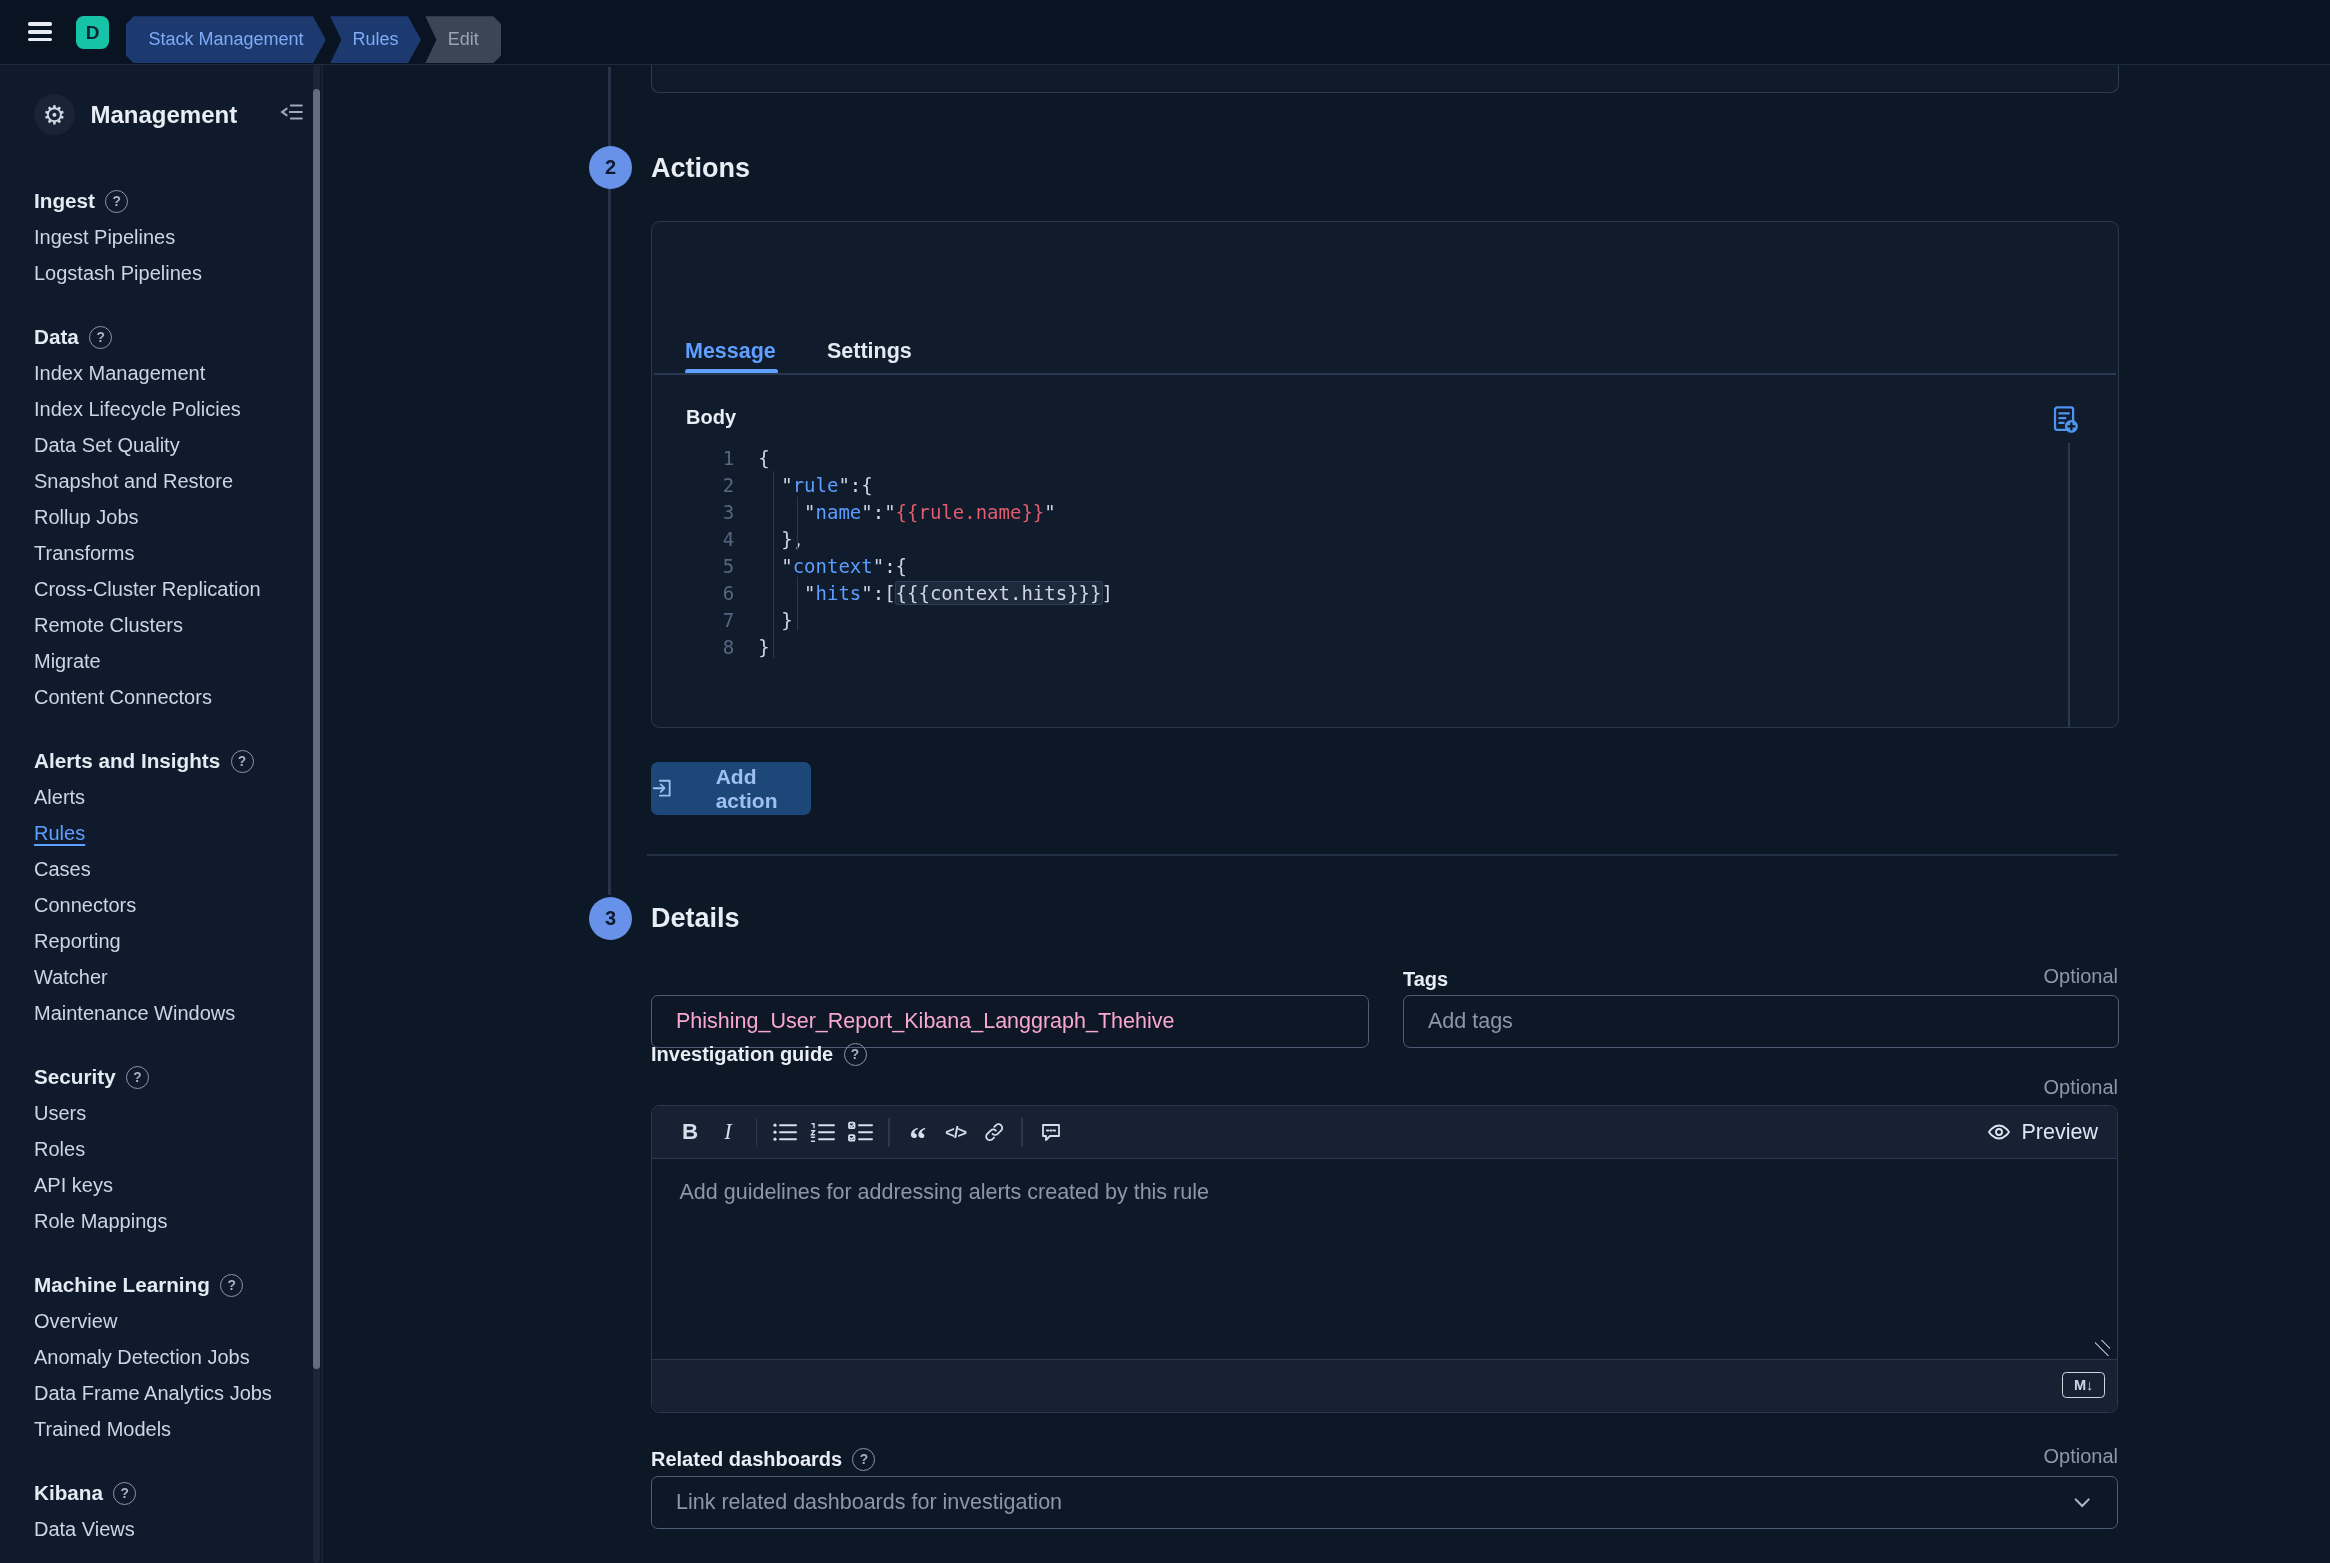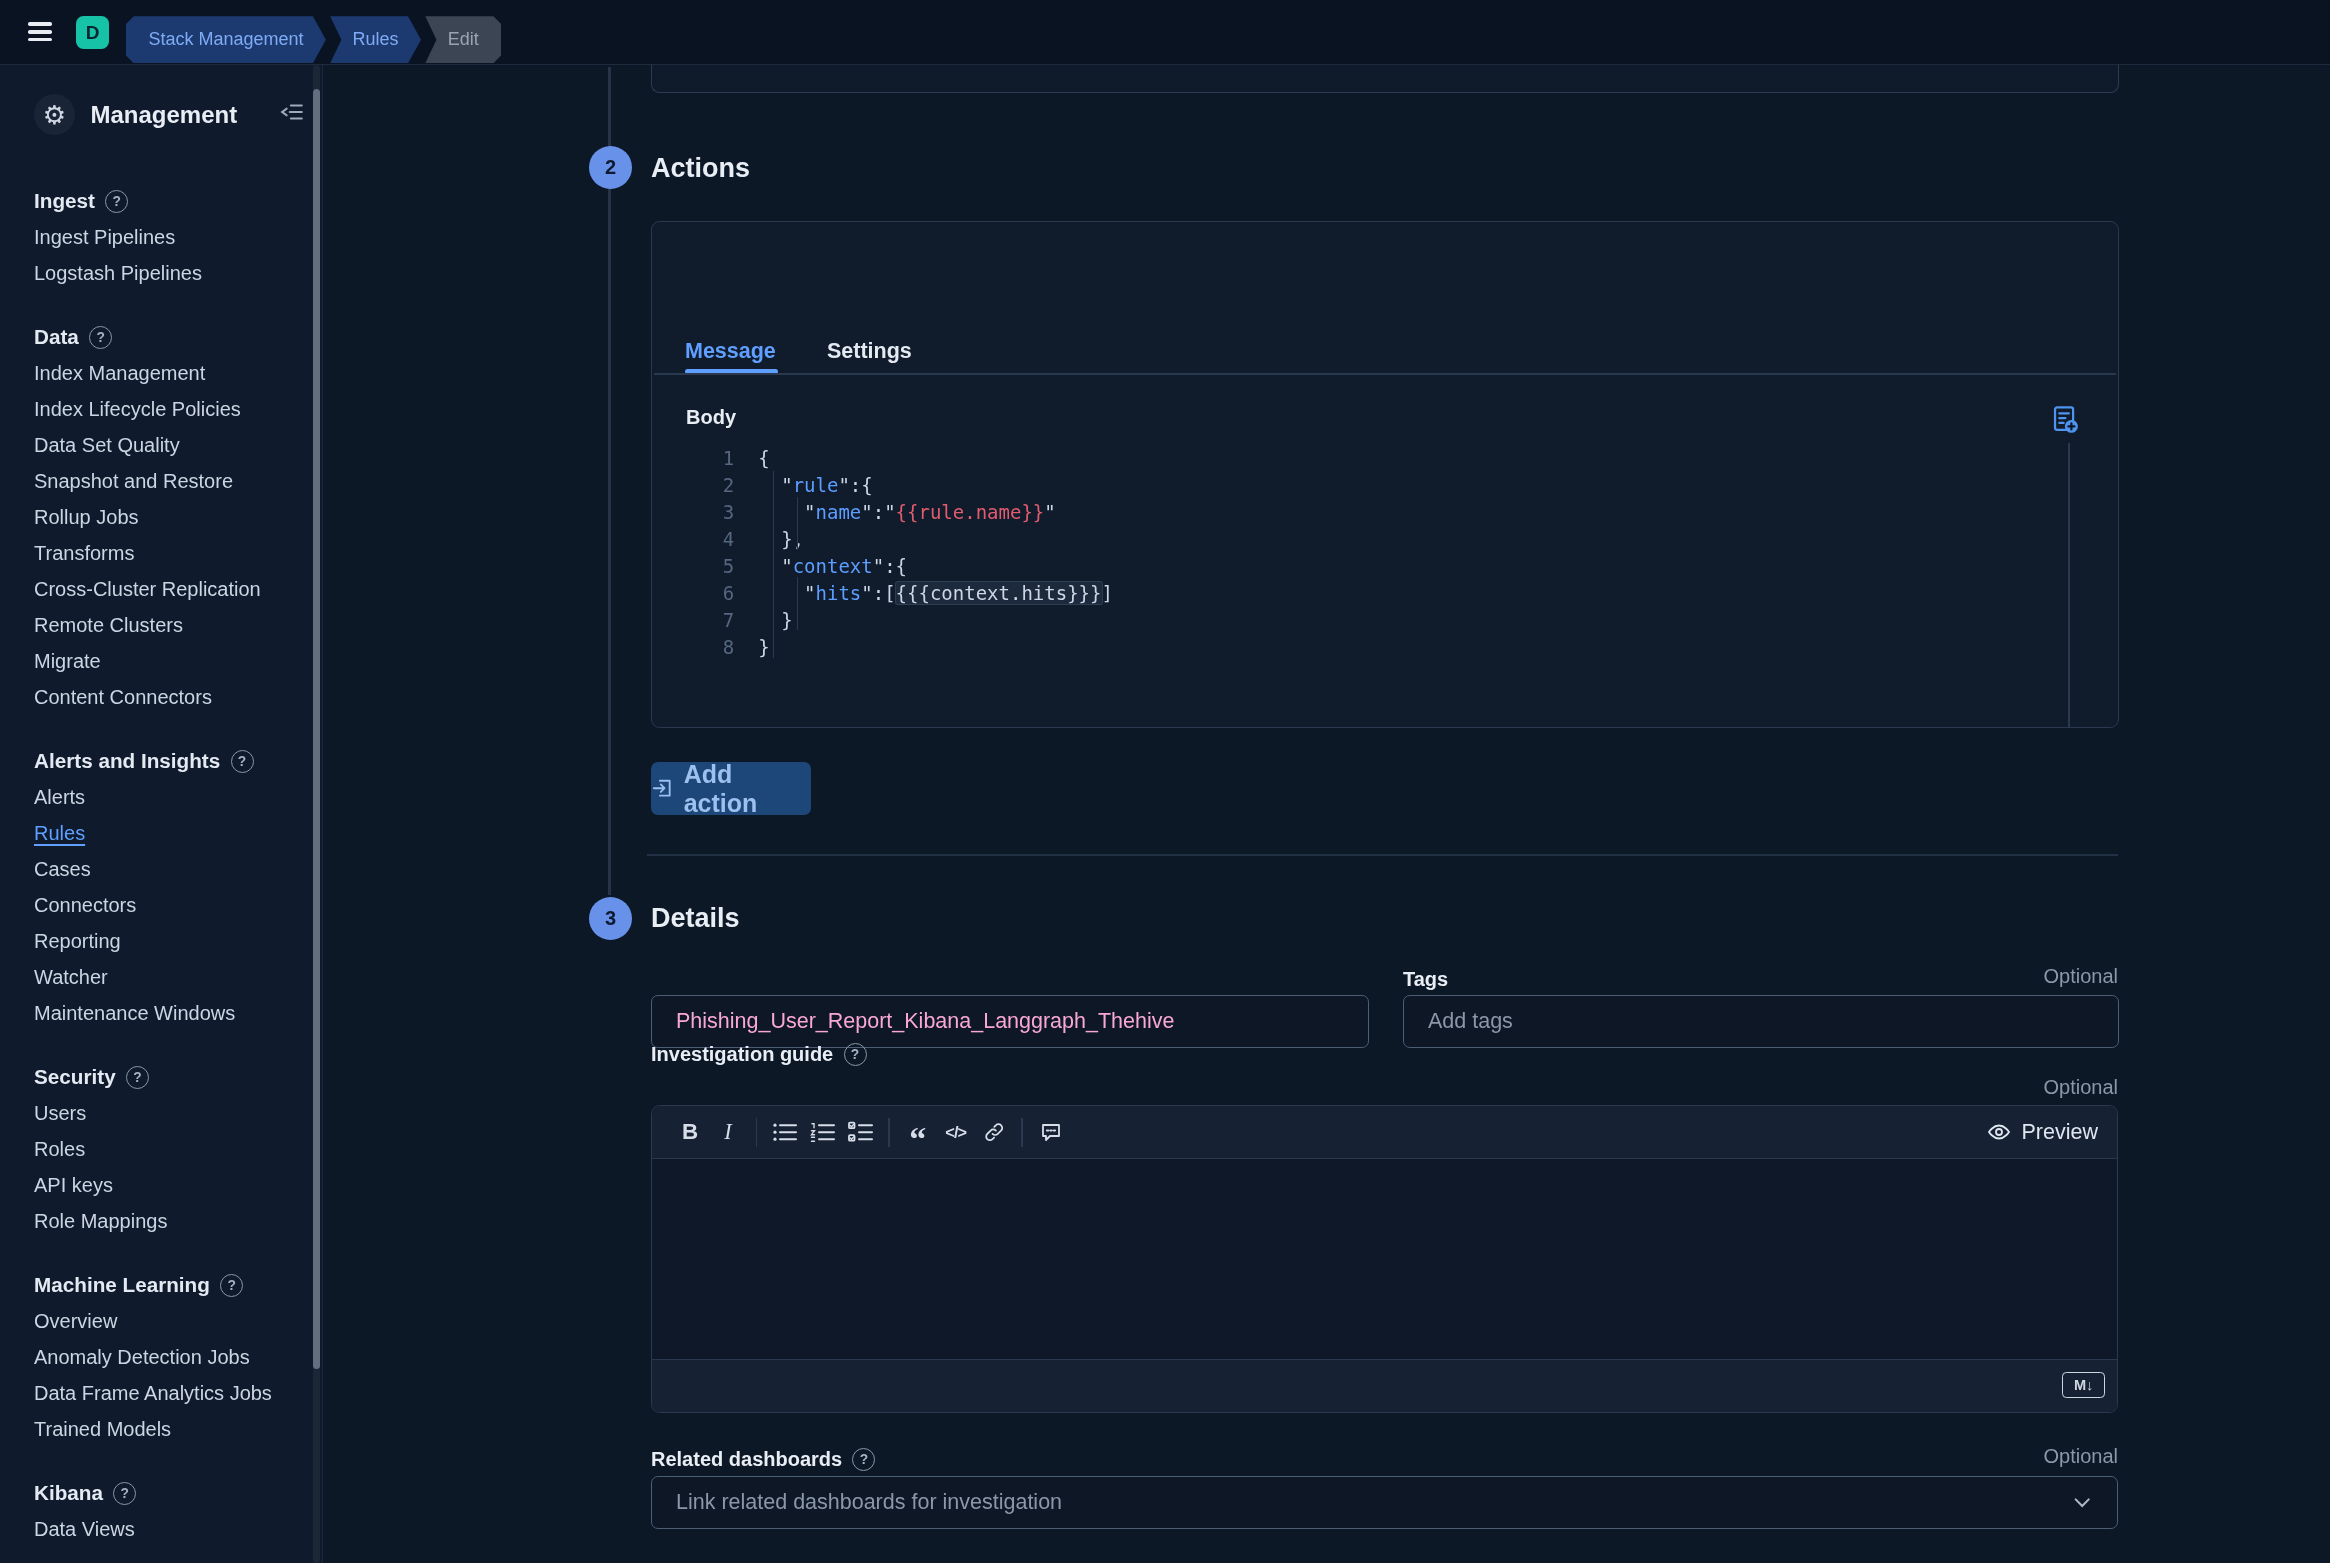--- a/index.html
+++ b/index.html
@@ -72,21 +72,21 @@
   .ln{width:72px;text-align:right;color:#566680;flex:0 0 auto;}
   .code{margin-left:24px;white-space:pre;color:#cdd6e4;}
   .tk-k{color:#5c9eff;}
   .tk-s{color:#e05c6e;}
   .tk-v{background:rgba(110,130,160,0.15);box-shadow:0 0 0 0.9px rgba(110,130,160,0.35);border-radius:1.7px;}
   .guide{position:absolute;width:0.9px;background:#2b3950;}
   .code-hairline{position:absolute;right:48px;top:221px;width:1.7px;height:284px;background:#2b3950;}
 
   .add-action{left:651px;top:762px;width:160px;height:53px;border-radius:6.9px;background:#1d4679;display:flex;
     align-items:center;justify-content:center;gap:10.3px;cursor:pointer;}
-  .add-action .lbl{font-size:25px;font-weight:600;color:#9dc0ef;}
+  .add-action .lbl{font-size:21px;font-weight:600;color:#9dc0ef;margin-left:32px;}
   .hr{left:647px;top:854px;width:1471px;height:1.7px;background:#223046;}
 
   
   .form-label{font-size:20px;font-weight:700;color:#e9eef5;display:flex;align-items:center;gap:10.3px;height:29px;}
   .optional{position:absolute;width:189px;text-align:right;font-size:20px;color:#8b97a8;}
   .text-input{position:absolute;height:53px;border:1.7px solid #4d5d76;border-radius:6.9px;background:#0d1726;color:#f9a8d4;
     font-size:21.5px;padding:8px 24px;box-sizing:border-box;font-family:"Liberation Sans",sans-serif;outline:none;}
   .text-input::placeholder{color:#8b97a8;opacity:1;}
 
   .md-editor{left:651px;top:1105px;width:1467px;height:308px;border:1.7px solid #2b3950;border-radius:8.6px;background:#0e1828;box-sizing:border-box;}
@@ -357,20 +357,24 @@
       <div class="md-preview">
         <span>
           <svg viewBox="0 0 24 24" width="24" height="24" fill="none" stroke="#dfe6f0" stroke-width="1.8">
             <path d="M2 12s4-6.5 10-6.5S22 12 22 12s-4 6.5-10 6.5S2 12 2 12z"></path>
             <circle cx="12" cy="12" r="3"></circle>
           </svg>
         </span>
         <span>Preview</span>
       </div>
     </div>
+  <div class="md-text">
+    <textarea placeholder="Add guidelines for addressing alerts created by this rule" style=""></textarea>
+    <div class="md-resize"></div>
+  </div>
   <div class="md-footer">
     <div class="md-badge">M↓</div>
   </div>
 </div>
 
 <div class="abs form-label" style="left:651px;top:1445px;">
   <span>Related dashboards</span>
   <span class="qm">?</span>
 </div>
 <div class="abs optional" style="right:212px;top:1445px;">Optional</div>

